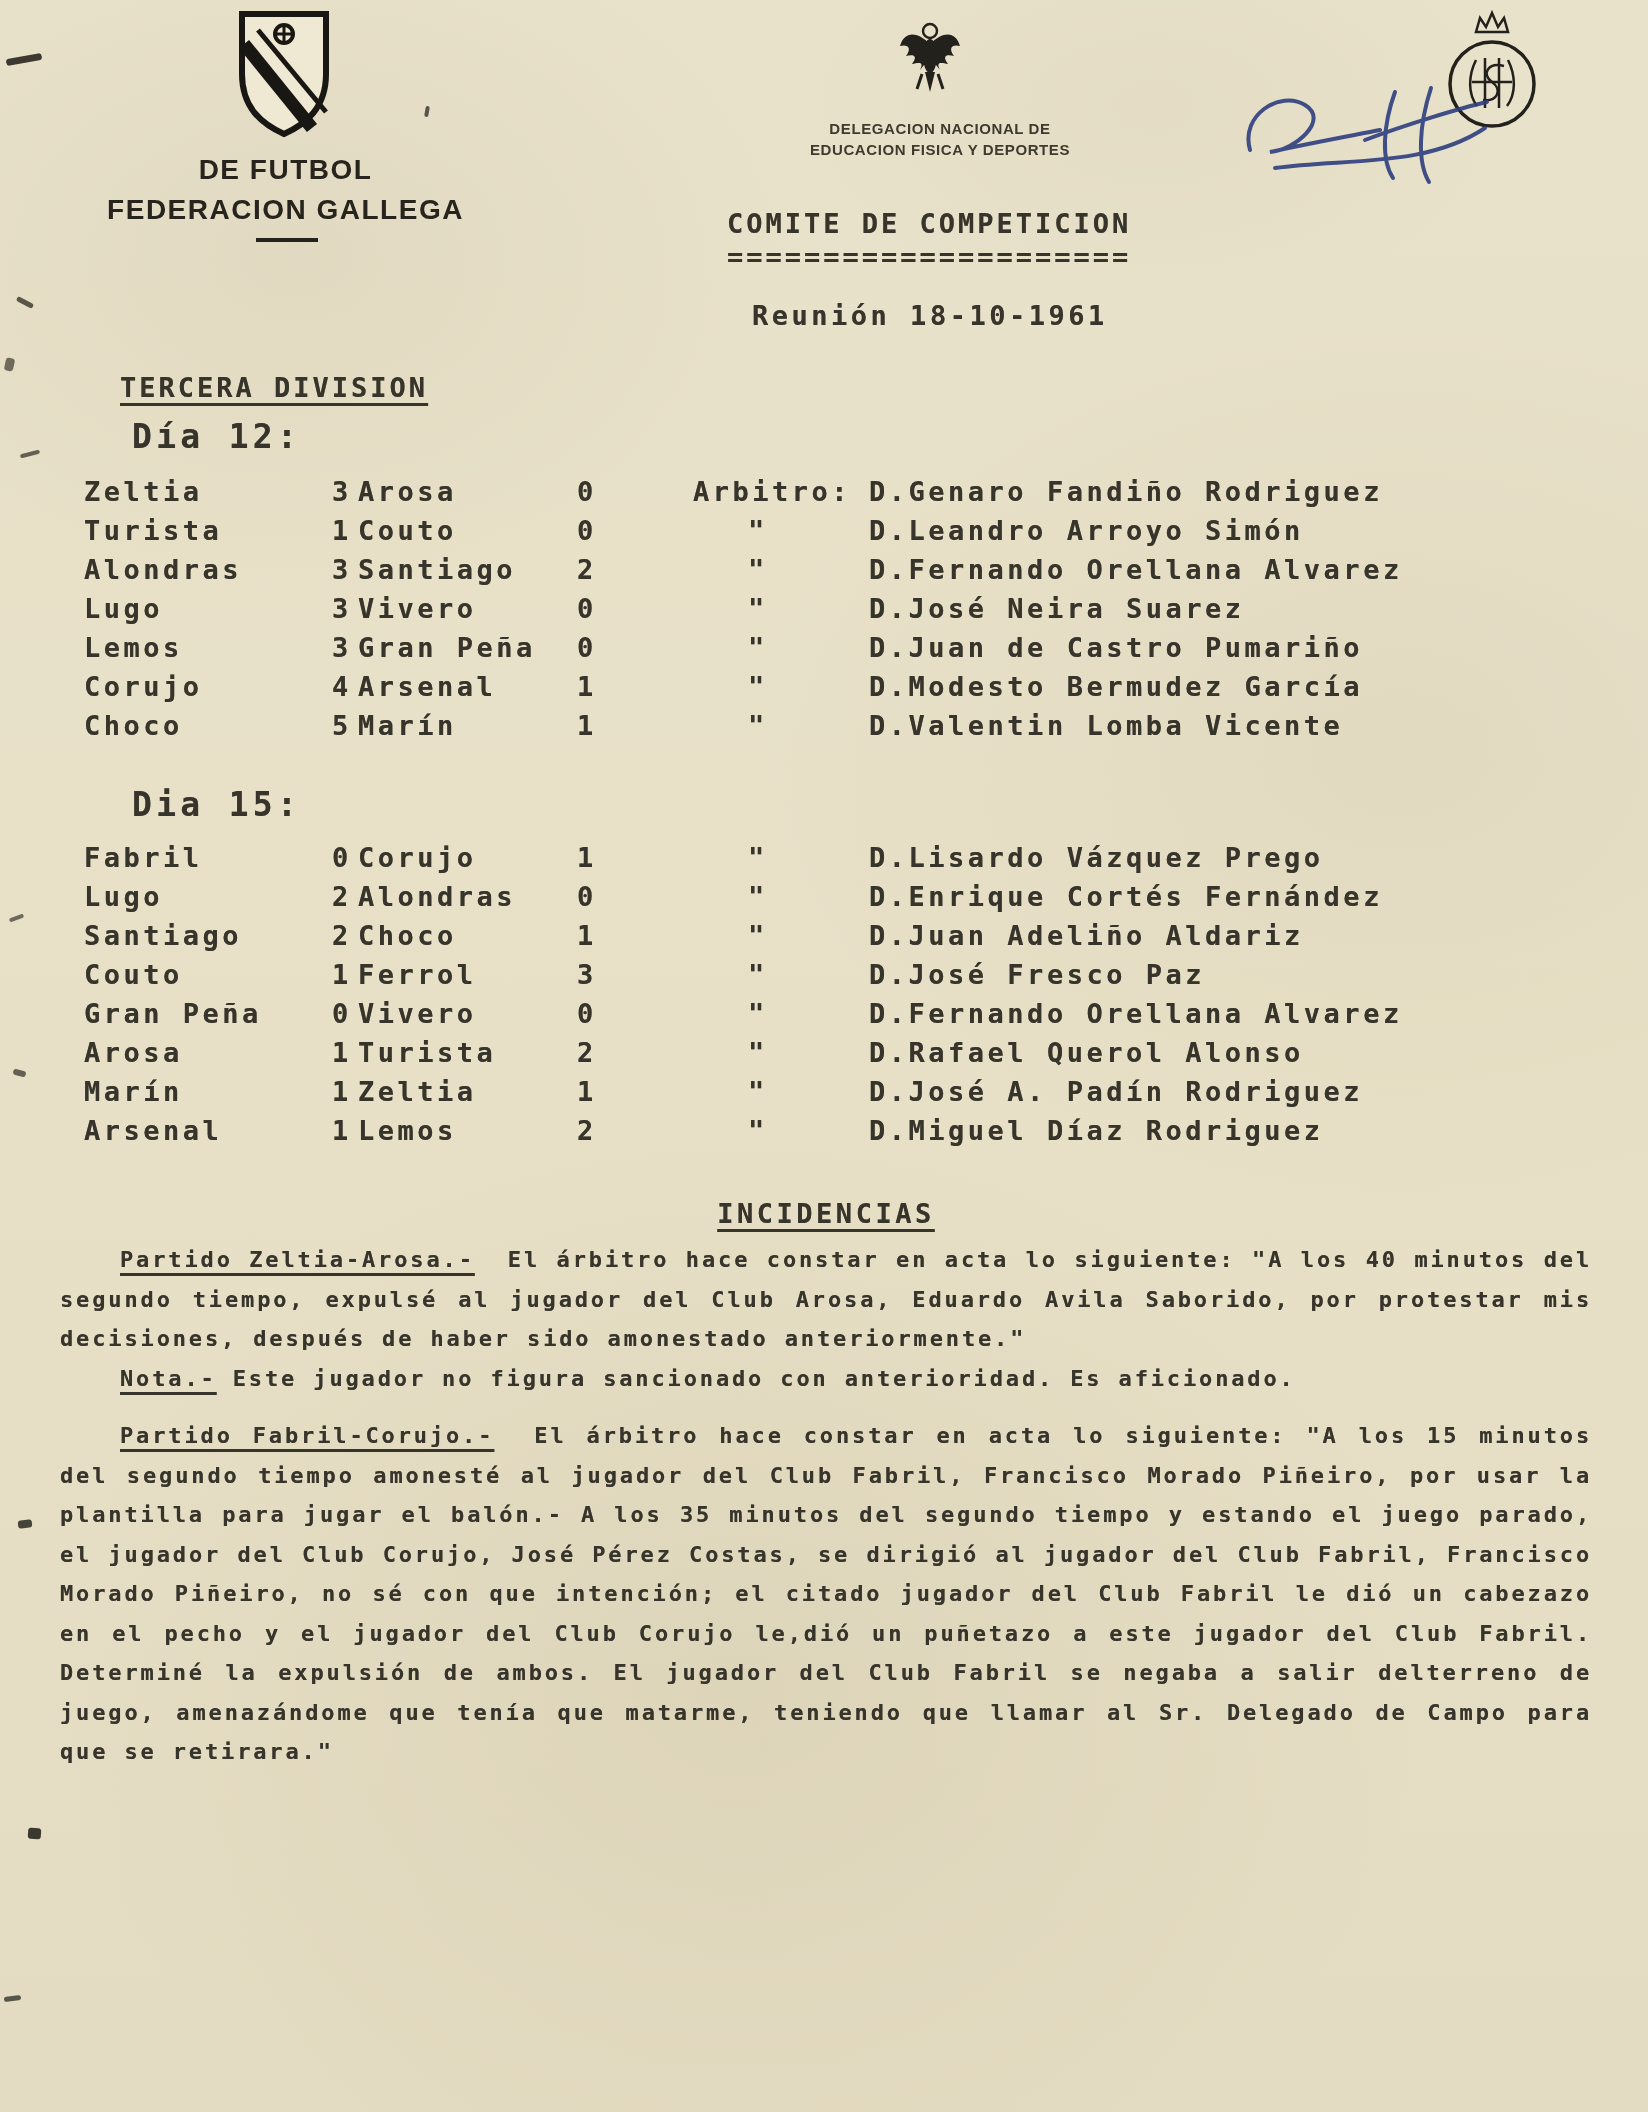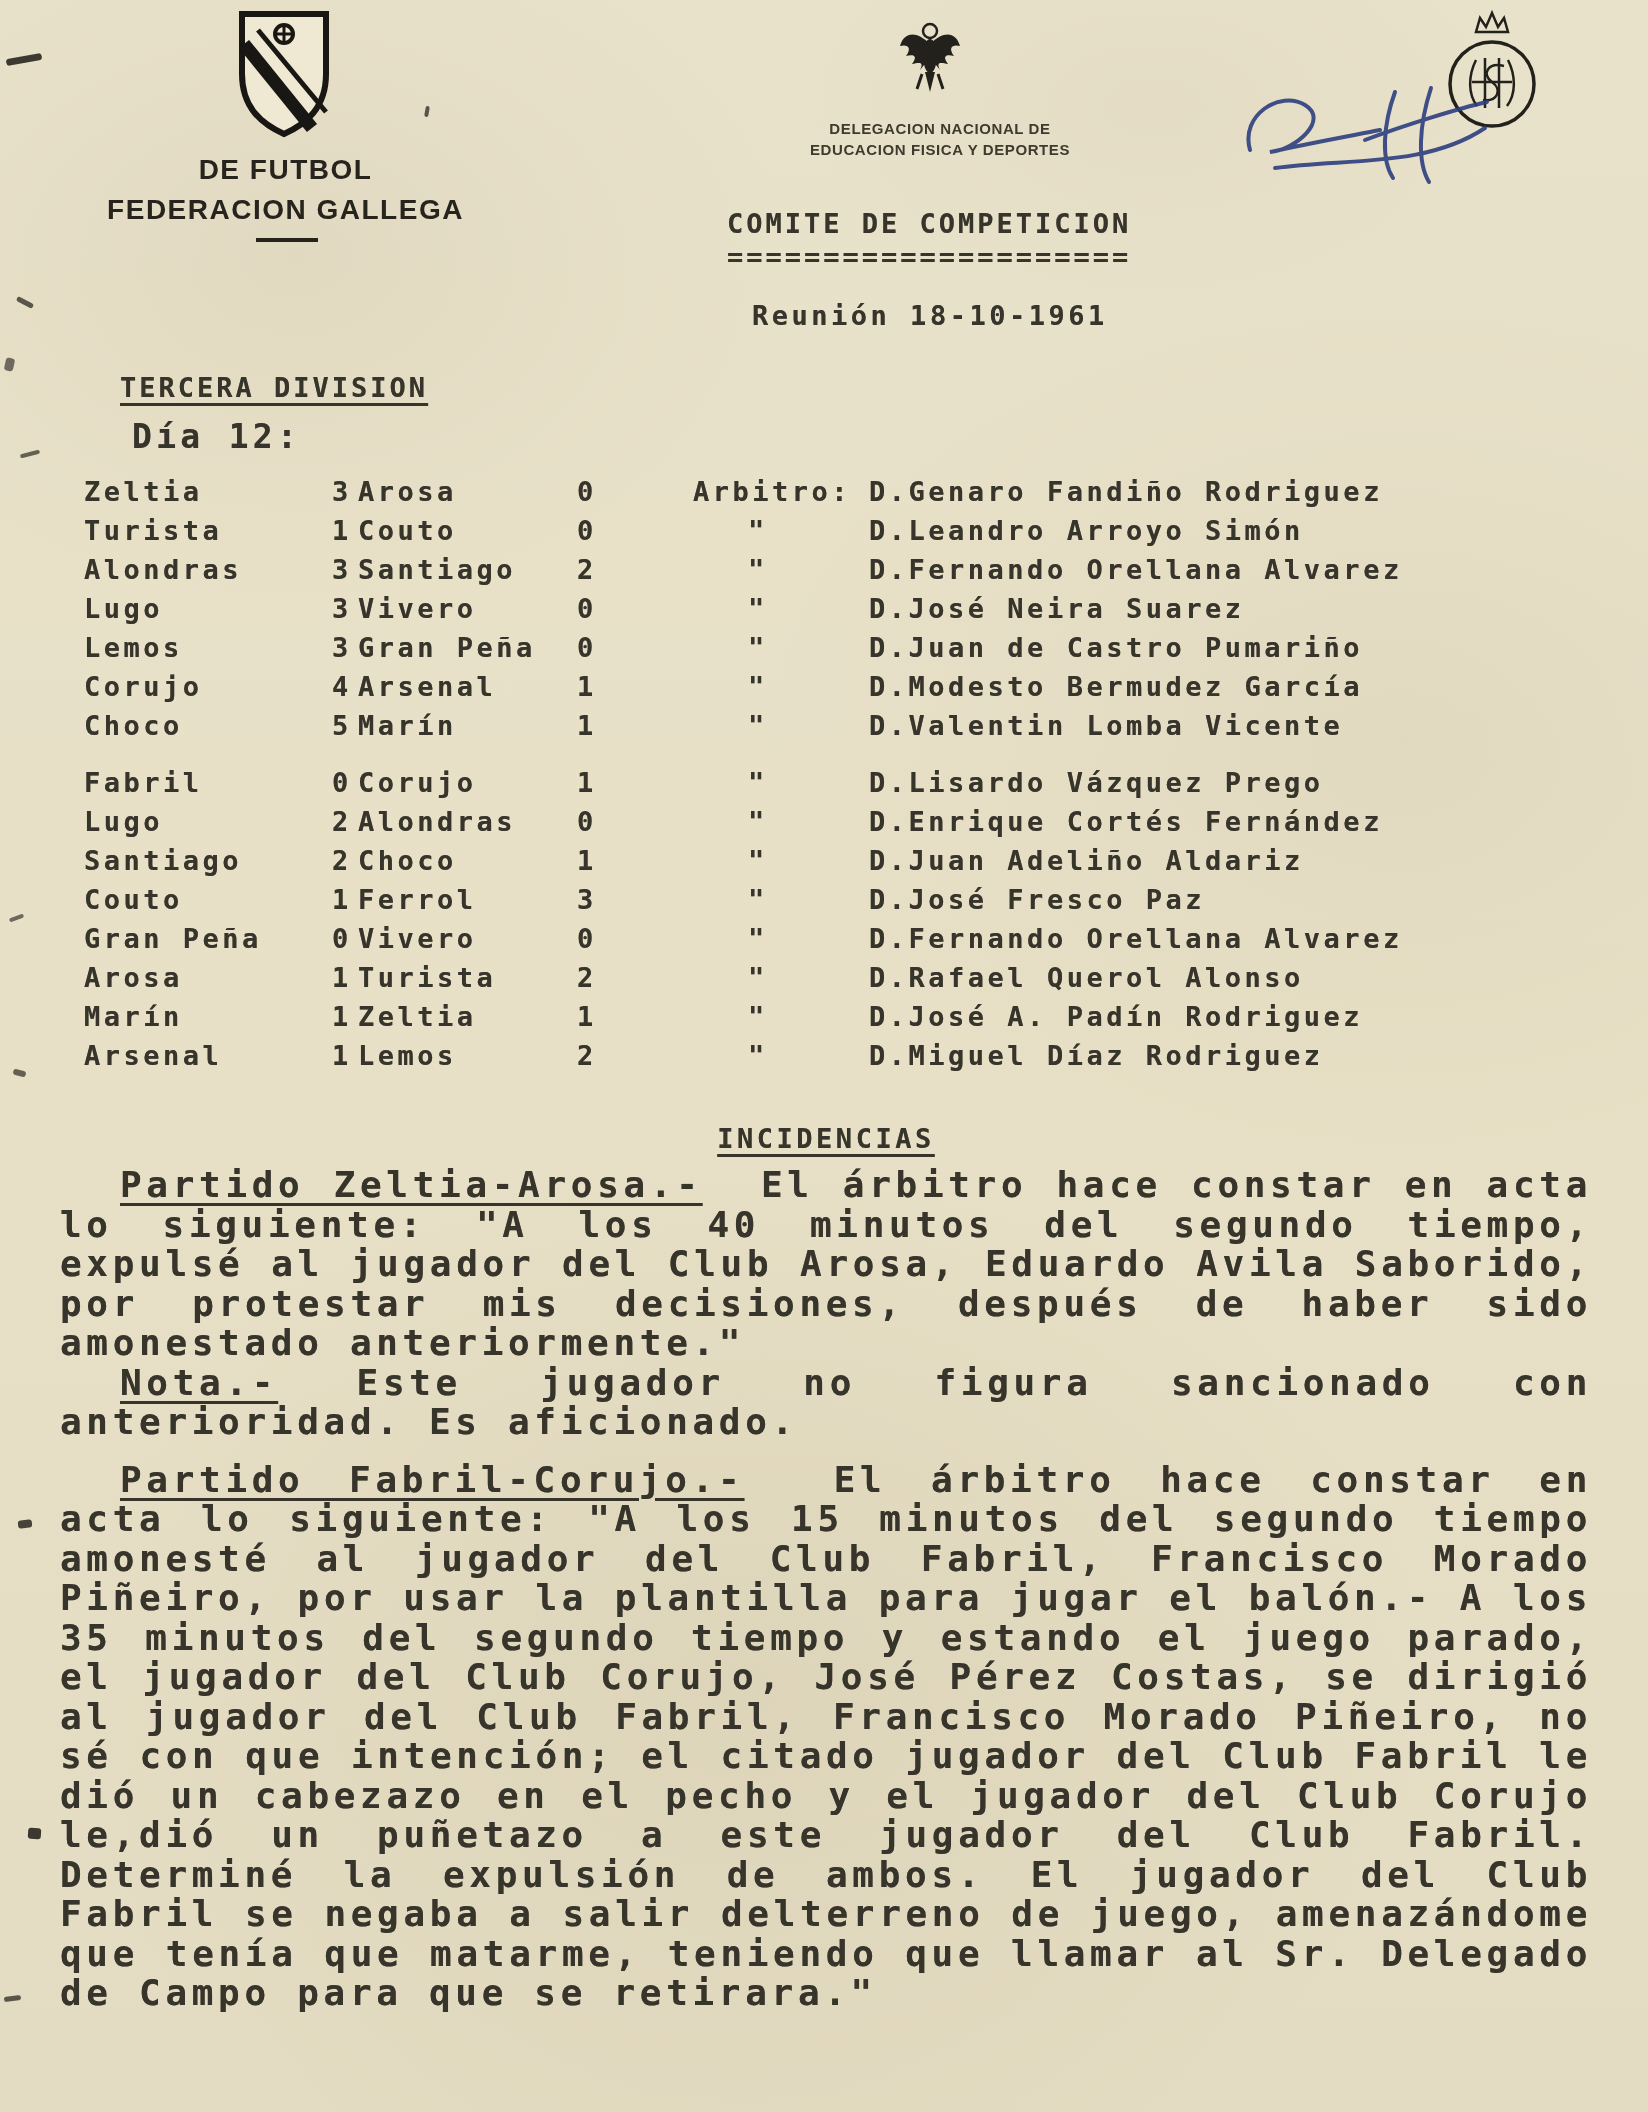--- a/index.html
+++ b/index.html
@@ -51,21 +51,21 @@
   .c-home { left:24px; }
   .c-hs   { left:272px; }
   .c-away { left:298px; }
   .c-as   { left:517px; }
   .c-arb  { left:633px; }
   .c-ditto{ left:688px; }
   .c-ref  { left:809px; }
 
   .inc-title-wrap { margin-top:44px; text-align:center; font-size:27px; letter-spacing:3px; }
   .paragraphs { margin-top:10px; }
-  .body-para { font-size:36px; line-height:39.5px; text-align:justify; text-indent:60px; white-space:pre-wrap; }
+  .body-para { font-size:22px; line-height:39.5px; text-align:justify; text-indent:60px; white-space:pre-wrap; }
   .body-para:nth-child(3) { margin-top:18px; }
   .body-para:nth-child(4) { margin-top:10px; }
 
   
   .artifact { position:absolute; background:#1d1b16; border-radius:3px; opacity:0.85; }
   .a1 { left:6px;  top:56px;   width:36px; height:7px;  transform:rotate(-10deg); }
   .a2 { left:16px; top:300px;  width:18px; height:5px;  transform:rotate(28deg); opacity:0.7; }
   .a3 { left:5px;  top:358px;  width:9px;  height:13px; transform:rotate(12deg); opacity:0.6; }
   .a4 { left:20px; top:452px;  width:20px; height:4px;  transform:rotate(-14deg); opacity:0.65; }
   .a5 { left:425px;top:106px;  width:4px;  height:11px; transform:rotate(10deg); opacity:0.7; }
@@ -205,20 +205,21 @@
         <div class="match-row tw">
           <span class="cell c-home">Choco</span>
           <span class="cell c-hs">5</span>
           <span class="cell c-away">Marín</span>
           <span class="cell c-as">1</span>
           <span class="cell c-ditto">"</span>
           <span class="cell c-ref">D.Valentin Lomba Vicente</span>
         </div>
       </div>
 
+    <div class="day-label dl-15 tw">Dia 15:</div>
     <div class="rows-15" id="day15-rows">
         <div class="match-row tw">
           <span class="cell c-home">Fabril</span>
           <span class="cell c-hs">0</span>
           <span class="cell c-away">Corujo</span>
           <span class="cell c-as">1</span>
           <span class="cell c-ditto">"</span>
           <span class="cell c-ref">D.Lisardo Vázquez Prego</span>
         </div>
         <div class="match-row tw">

